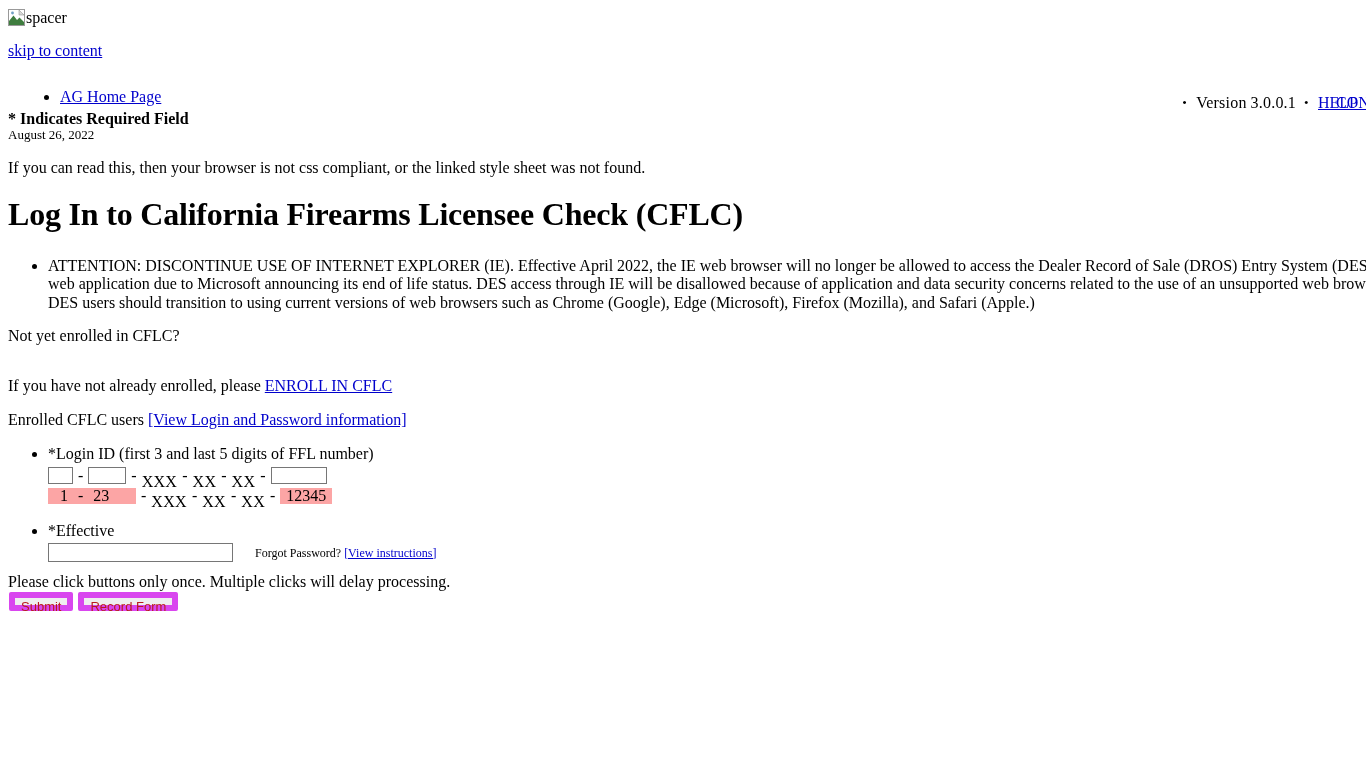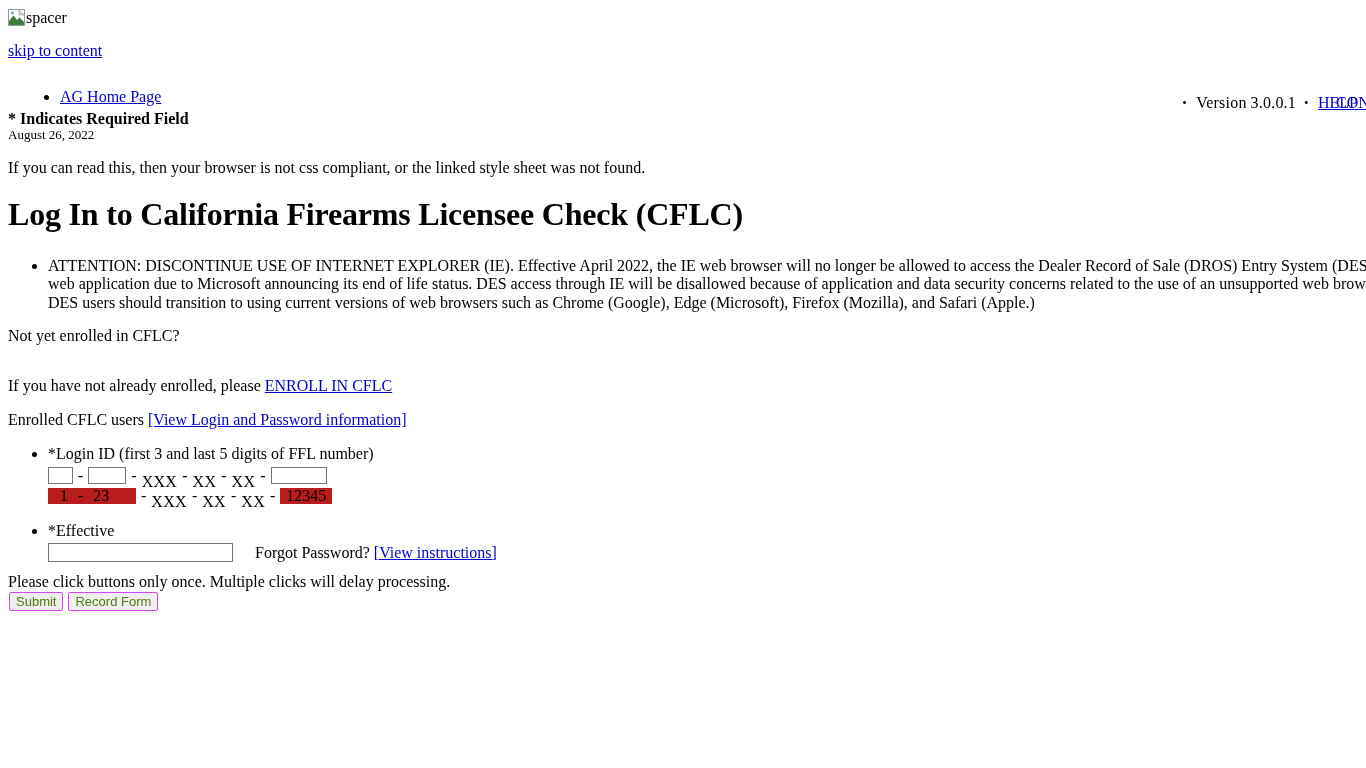--- a/index.html
+++ b/index.html
@@ -231,21 +231,21 @@
   }
   .mask {
     display: inline-block;
     font-size: 16px;
     line-height: 18px;
     letter-spacing: 0.3px;
     margin-top: 13px;
   }
 
   .hl {
-    background: #b91c1c;
+    background: #fca5a5;
     display: inline-block;
     line-height: 16px;
     padding: 0 2px;
   }
   .hl-ffl-left {
     min-width: 88px;
     text-align: left;
     padding-left: 12px;
     box-sizing: border-box;
   }
@@ -257,21 +257,21 @@
   .ex-gap-1 { display: inline-block; width: 10px; }
 
   .pw-row {
     display: flex;
     align-items: center;
     margin-top: 3px;
     white-space: nowrap;
   }
   .forgot-text {
     margin-left: 22px;
-    font-size: 16px;
+    font-size: 12px;
     line-height: 18px;
   }
 
   
   .click-note {
     position: absolute;
     left: 8px;
     top: 573px;
     font-size: 16px;
     line-height: 18px;
@@ -282,23 +282,23 @@
     top: 592px;
     display: flex;
     gap: 5px;
   }
   .form-btn {
     font-family: "Liberation Sans", "DejaVu Sans", sans-serif;
     font-size: 13px;
     line-height: 15px;
     padding: 1px 6px 2px 6px;
     background: #efefef;
-    border: 1px solid #d946ef;
+    border: 6px solid #d946ef;
     border-radius: 2px;
-    color: #4d7c0f;
+    color: #b91c1c;
     cursor: pointer;
     height: 19px;
     box-sizing: border-box;
   }
 </style>
 </head>
 <body>
 
 <div class="spacer-line">
   <span class="broken-img">

